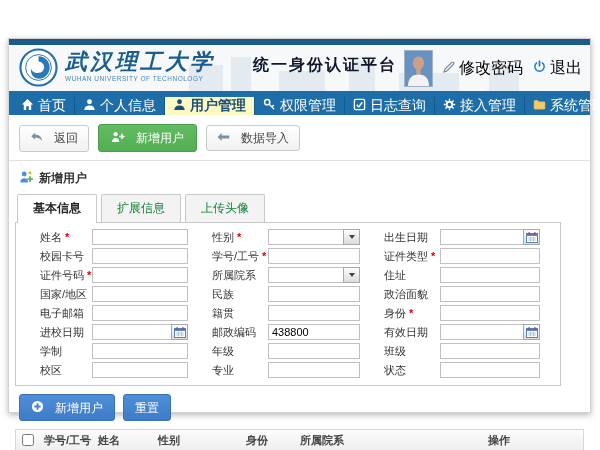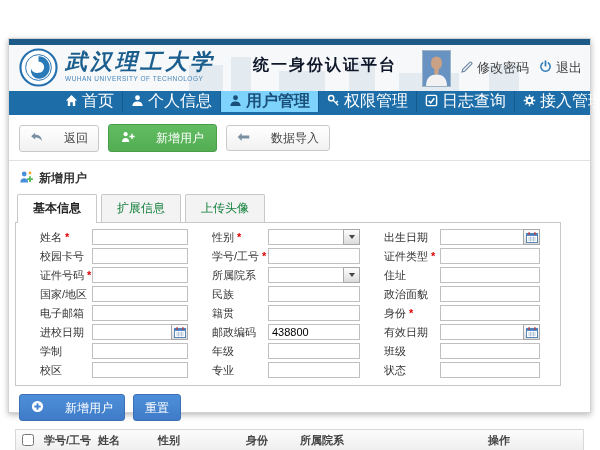--- a/index.html
+++ b/index.html
@@ -33,33 +33,33 @@
     font-style:italic;font-weight:bold;font-size:22px;color:#1b5e8e;
     letter-spacing:3px;line-height:24px;white-space:nowrap;
   }
   .uni-en{font-size:6.5px;color:#4a86b8;letter-spacing:.5px;margin-top:1px;white-space:nowrap;}
   .platform-title{
     position:absolute;left:228px;top:10px;font-size:16px;font-weight:bold;
     color:#0f172a;letter-spacing:2px;white-space:nowrap;margin-left:16px;
   }
   .user-area{position:absolute;right:8px;top:0;height:46px;display:flex;align-items:center;gap:10px;}
   .avatar{width:27px;height:35px;border:1px solid #9db3c8;display:block;}
-  .hlink{display:inline-flex;align-items:center;gap:4px;font-size:13px;color:#404040;cursor:pointer;white-space:nowrap;}
-  
-  .navbar{height:24px;background:#1d6da8;display:flex;align-items:flex-start;font-size:16px;color:#fff;padding-left:44px;}
+  .hlink{display:inline-flex;align-items:center;gap:4px;font-size:16px;color:#000000;cursor:pointer;white-space:nowrap;}
+  
+  .navbar{height:24px;background:#1d6da8;display:flex;align-items:flex-end;font-size:14px;color:#fff;}
   .nav-item{
     display:flex;align-items:center;gap:4px;padding:0 8px;
     border-right:1px solid #155a8f;cursor:pointer;white-space:nowrap;
   }
   .nav-item:first-child{padding-left:12px;}
-  .nav-item.active{background:#7dd3fc;color:#1a4f7a;font-weight:bold;}
+  .nav-item.active{background:#fef9c3;color:#1a4f7a;font-weight:bold;}
   .nav-item svg{flex:0 0 auto;}
   
   .toolbar{display:flex;align-items:center;gap:9px;padding:9px 10px 8px;border-bottom:1px solid #e2e2e2;}
-  .btn{display:inline-flex;align-items:center;gap:21px;font-size:12px;border-radius:3px;cursor:pointer;line-height:1;}
+  .btn{display:inline-flex;align-items:center;gap:11px;font-size:12px;border-radius:3px;cursor:pointer;line-height:1;}
   .btn-light{background:linear-gradient(#ffffff,#f1f1f1);border:1px solid #c9c9c9;color:#444;padding:6px 10px;}
   .btn-green{background:linear-gradient(#62bd62,#53ad53);border:1px solid #4a9e4a;color:#fff;padding:6px 12px;}
   .btn-blue{background:linear-gradient(#4e8fd9,#3f7bc8);border:1px solid #3a70b5;color:#fff;padding:5px 11px;}
   
   .section-title{display:flex;align-items:center;gap:6px;padding:9px 10px 4px;font-size:12px;font-weight:bold;color:#333;}
   
   .tabbox{margin:3px 0 0 6px;width:546px;}
   .tabbar{display:flex;border-bottom:1px solid #c8c8c8;padding-left:2px;}
   .tab{
     font-size:12px;color:#15803d;background:#f3f3f3;border:1px solid #c8c8c8;

